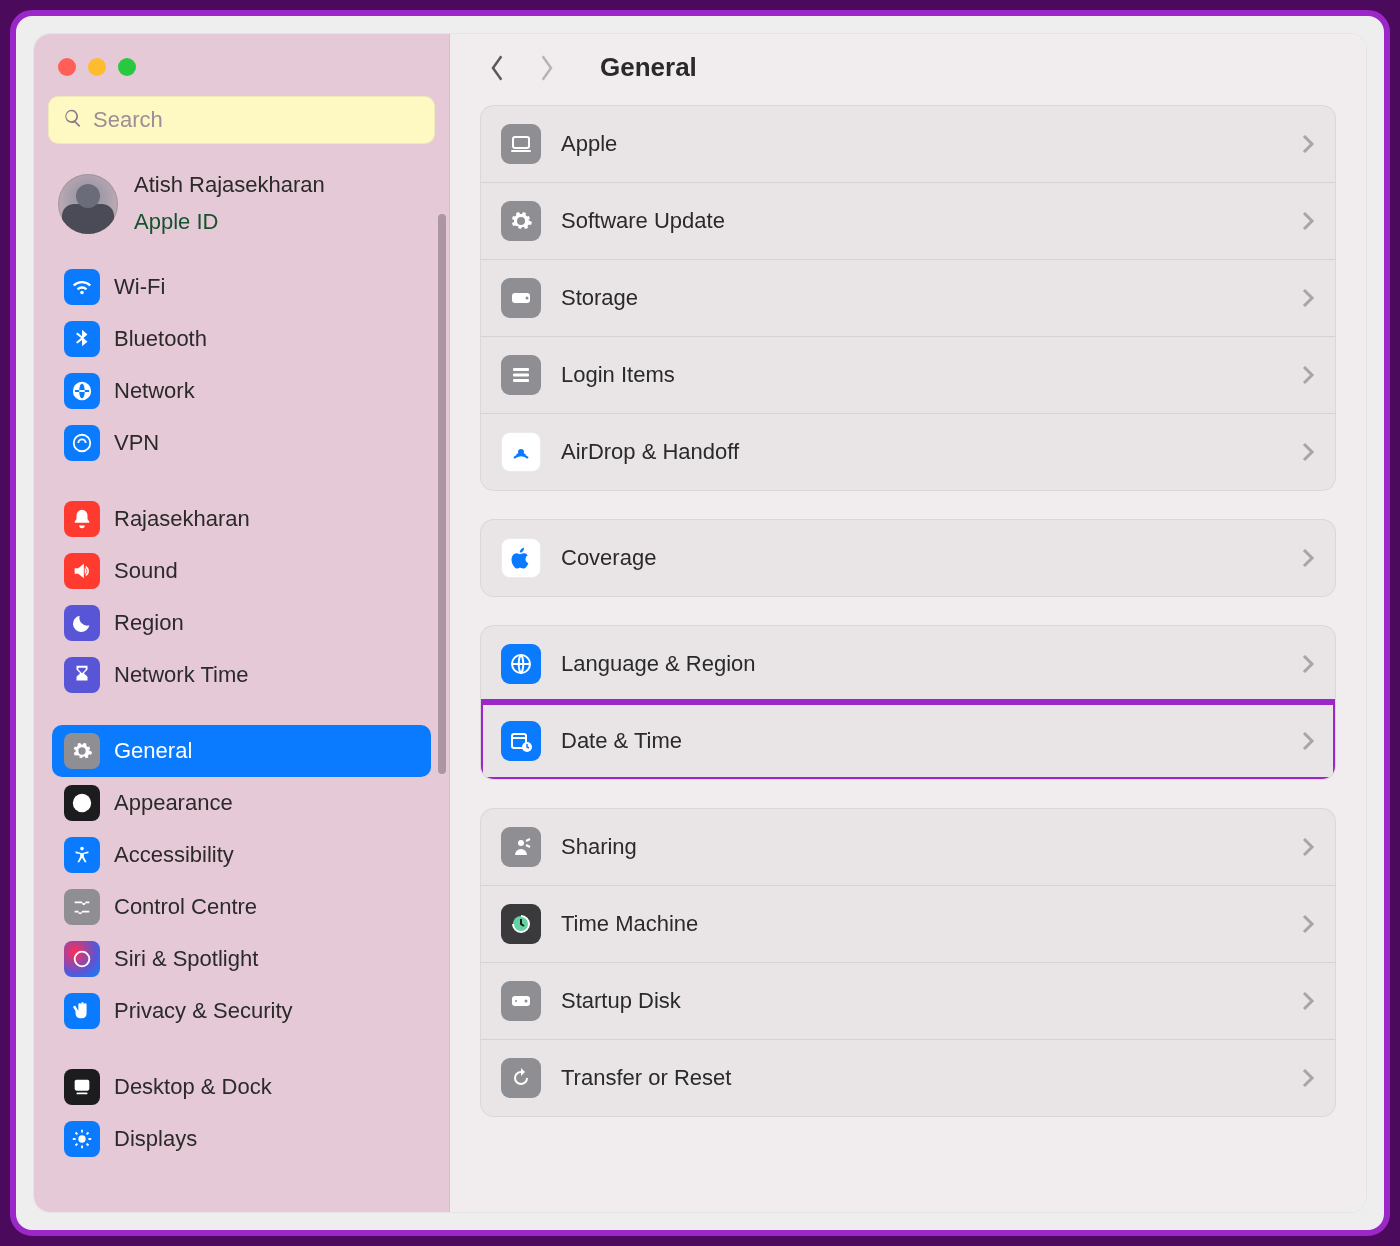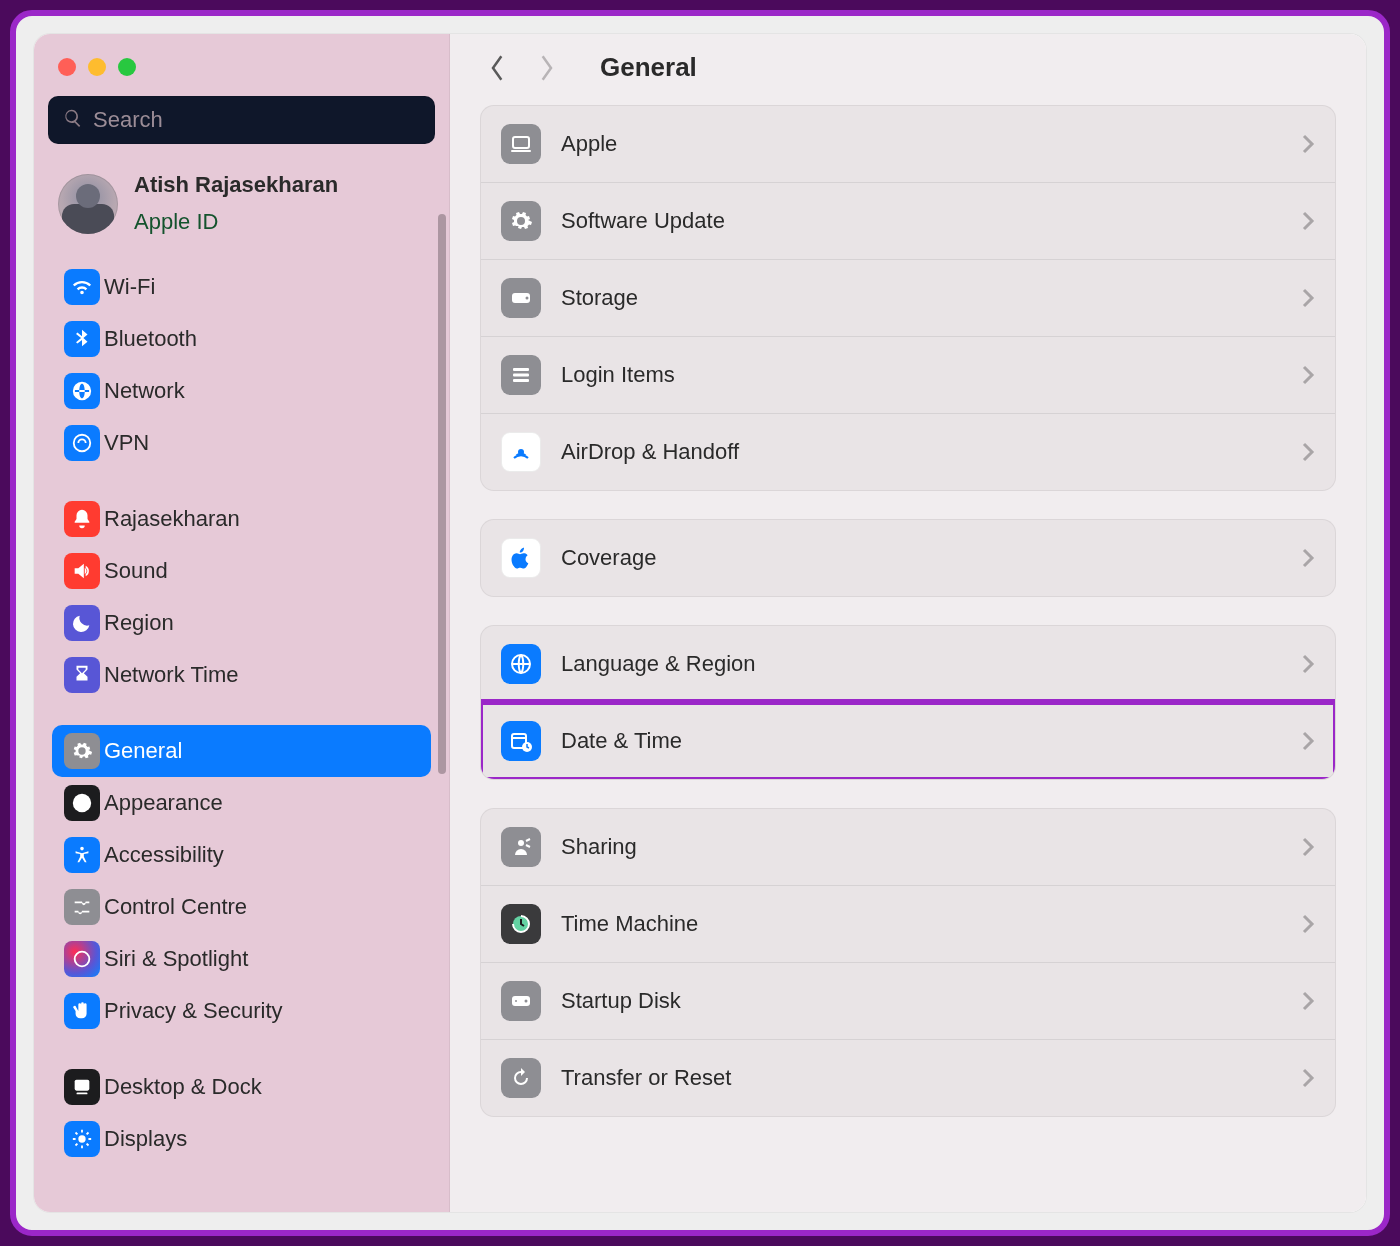--- a/index.html
+++ b/index.html
@@ -42,21 +42,21 @@
     background: rgba(0,0,0,0.25);
     border-radius: 4px;
   }
   .traffic { display: flex; gap: 12px; padding: 4px 0 20px 10px; }
   .traffic .dot { width: 18px; height: 18px; border-radius: 50%; }
   .dot.red { background: #ff5f57; }
   .dot.yellow { background: #febc2e; }
   .dot.green { background: #28c840; }
   .search {
     display: flex; align-items: center;
-    background: #0f172a;
+    background: #fef9c3;
     border-radius: 10px;
     padding: 10px 14px;
     margin-bottom: 22px;
     border: 1px solid rgba(0,0,0,0.06);
   }
   .search svg { width: 20px; height: 20px; fill: #8a7a84; margin-right: 10px; }
   .search input {
     border: none; background: transparent; outline: none;
     font-size: 22px; color: #7d6f78; width: 100%;
   }
@@ -72,25 +72,25 @@
     position: relative; overflow: hidden;
   }
   .avatar::after{
     content:""; position:absolute; left:18px; top:10px; width:24px; height:24px;
     background:#6b6c7a; border-radius:50%;
   }
   .avatar::before{
     content:""; position:absolute; left:4px; top:30px; width:52px; height:40px;
     background:#4a4b56; border-radius:12px 12px 0 0;
   }
-  .account .name { font-size: 22px; color: #2a2a2a; font-weight: bold; }
+  .account .name { font-size: 22px; color: #2a2a2a; }
   .account .sub { font-size: 22px; color: #14532d; margin-top: 11px; }
   .nav-group { margin-bottom: 24px; padding: 0 4px; }
   .nav-item {
-    display: flex; align-items: center; gap: 4px;
+    display: flex; align-items: center; gap: 14px;
     padding: 8px 12px; border-radius: 10px;
     font-size: 22px; color: #2a2a2a;
     cursor: default;
   }
   .nav-item.selected { background: #0a7bff; color: #fff; }
   .nav-icon {
     width: 36px; height: 36px; border-radius: 8px;
     display: flex; align-items: center; justify-content: center;
     flex-shrink: 0;
   }

